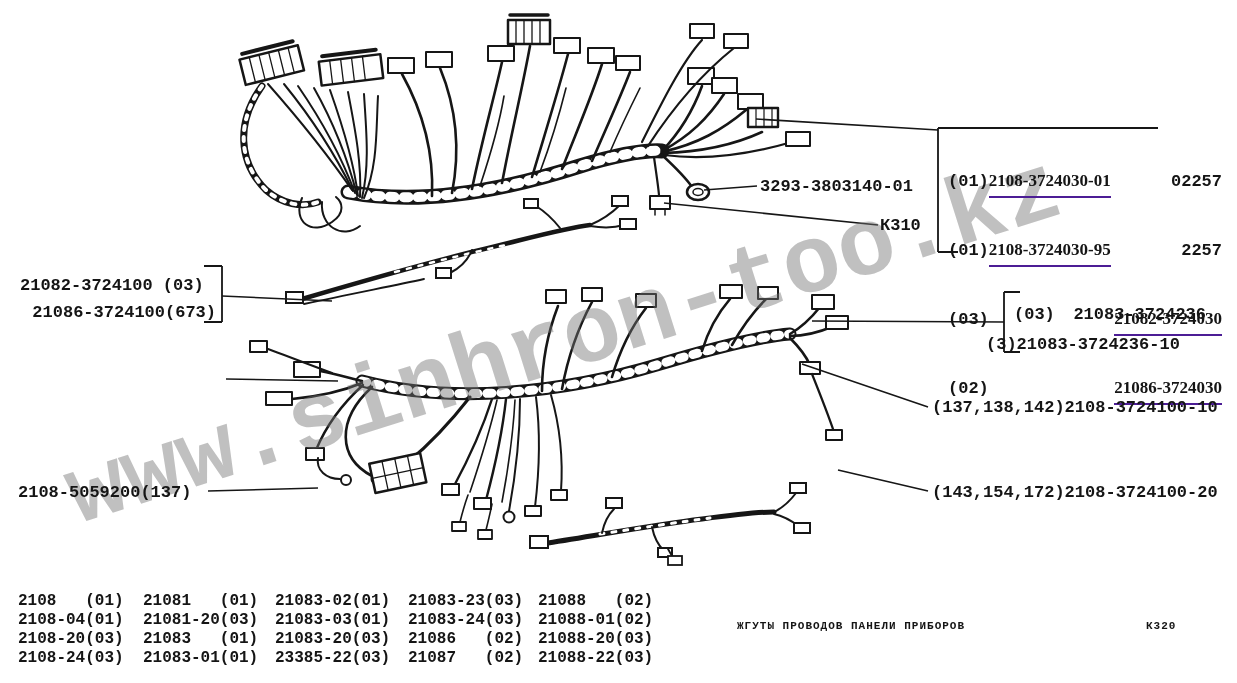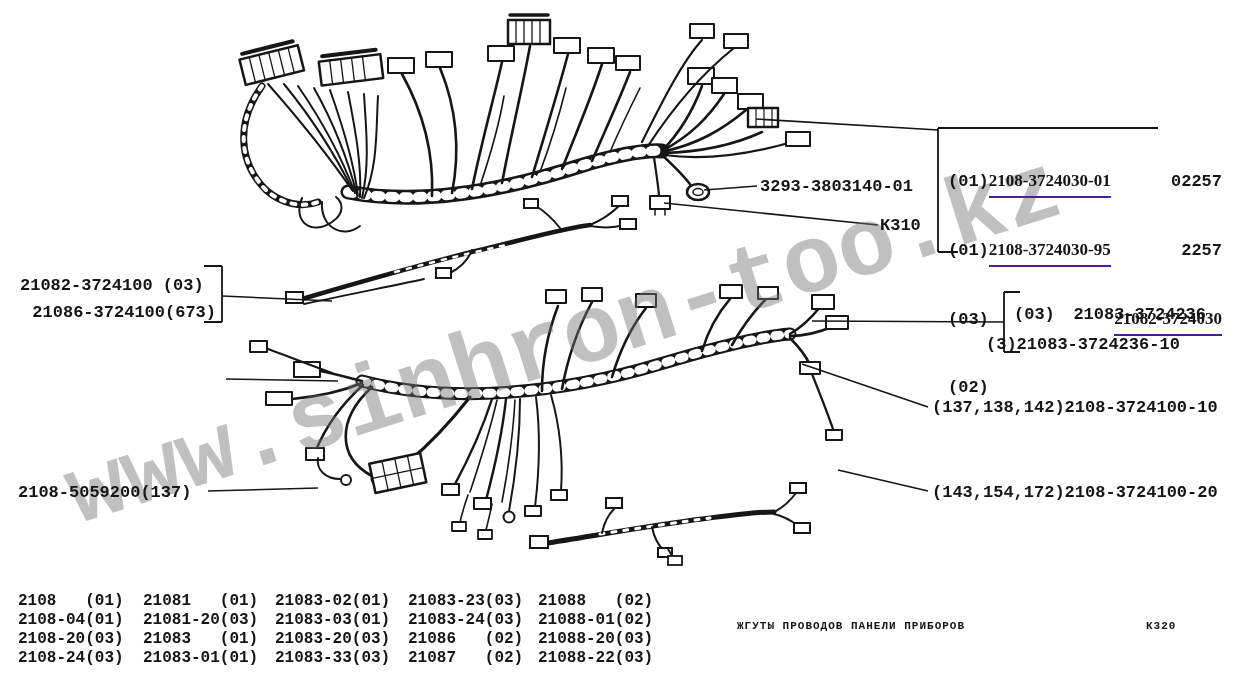--- a/index.html
+++ b/index.html
@@ -230,21 +230,21 @@
     <div class="brow">
       <span>(01)</span><span class="u">2108-3724030-01</span><span class="ml">02257</span>
     </div>
     <div class="brow">
       <span>(01)</span><span class="u">2108-3724030-95</span><span class="ml">2257</span>
     </div>
     <div class="brow">
       <span>(03)</span><span class="u ml">21082-3724030</span>
     </div>
     <div class="brow">
-      <span>(02)</span>
+      <span>(02)</span><span class="u ml">21086-3724030</span>
     </div>
   </div>
 
   <div class="lbl" style="left:20px;top:276px;width:196px;text-align:left">21082-3724100 (03)</div>
   <div class="lbl" style="left:20px;top:303px;width:196px;text-align:right">21086-3724100(673)</div>
 
 
   <div class="lbl" style="left:18px;top:483px">2108-5059200(137)</div>
 
   <div class="lbl brow2" style="left:1014px;top:305px;width:192px">
@@ -267,21 +267,21 @@
     <span>21083-03(01)</span>
     <span>21083-24(03)</span>
     <span>21088-01(02)</span>
     <span>2108-20(03)</span>
     <span>21083   (01)</span>
     <span>21083-20(03)</span>
     <span>21086   (02)</span>
     <span>21088-20(03)</span>
     <span>2108-24(03)</span>
     <span>21083-01(01)</span>
-    <span>21083-33(03)</span>
+    <span>23385-22(03)</span>
     <span>21087   (02)</span>
     <span>21088-22(03)</span>
   </div>
 
   <div class="lbl title" style="left:737px;top:616px">ЖГУТЫ ПРОВОДОВ ПАНЕЛИ ПРИБОРОВ</div>
   <div class="lbl title" style="left:1146px;top:616px">К320</div>
 
 </div>
 
 </body></html>

